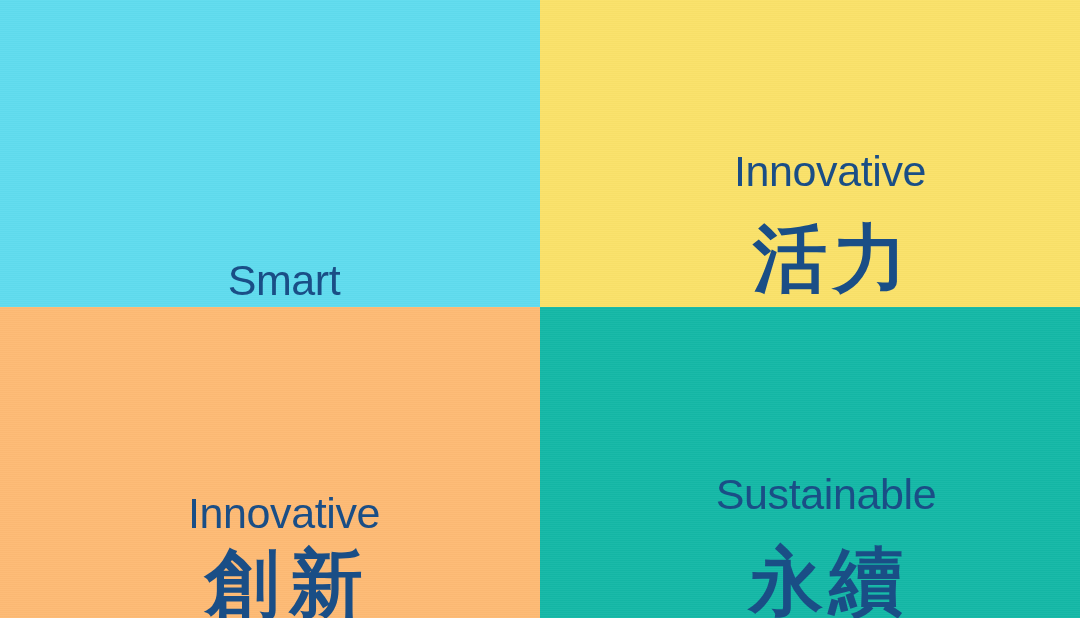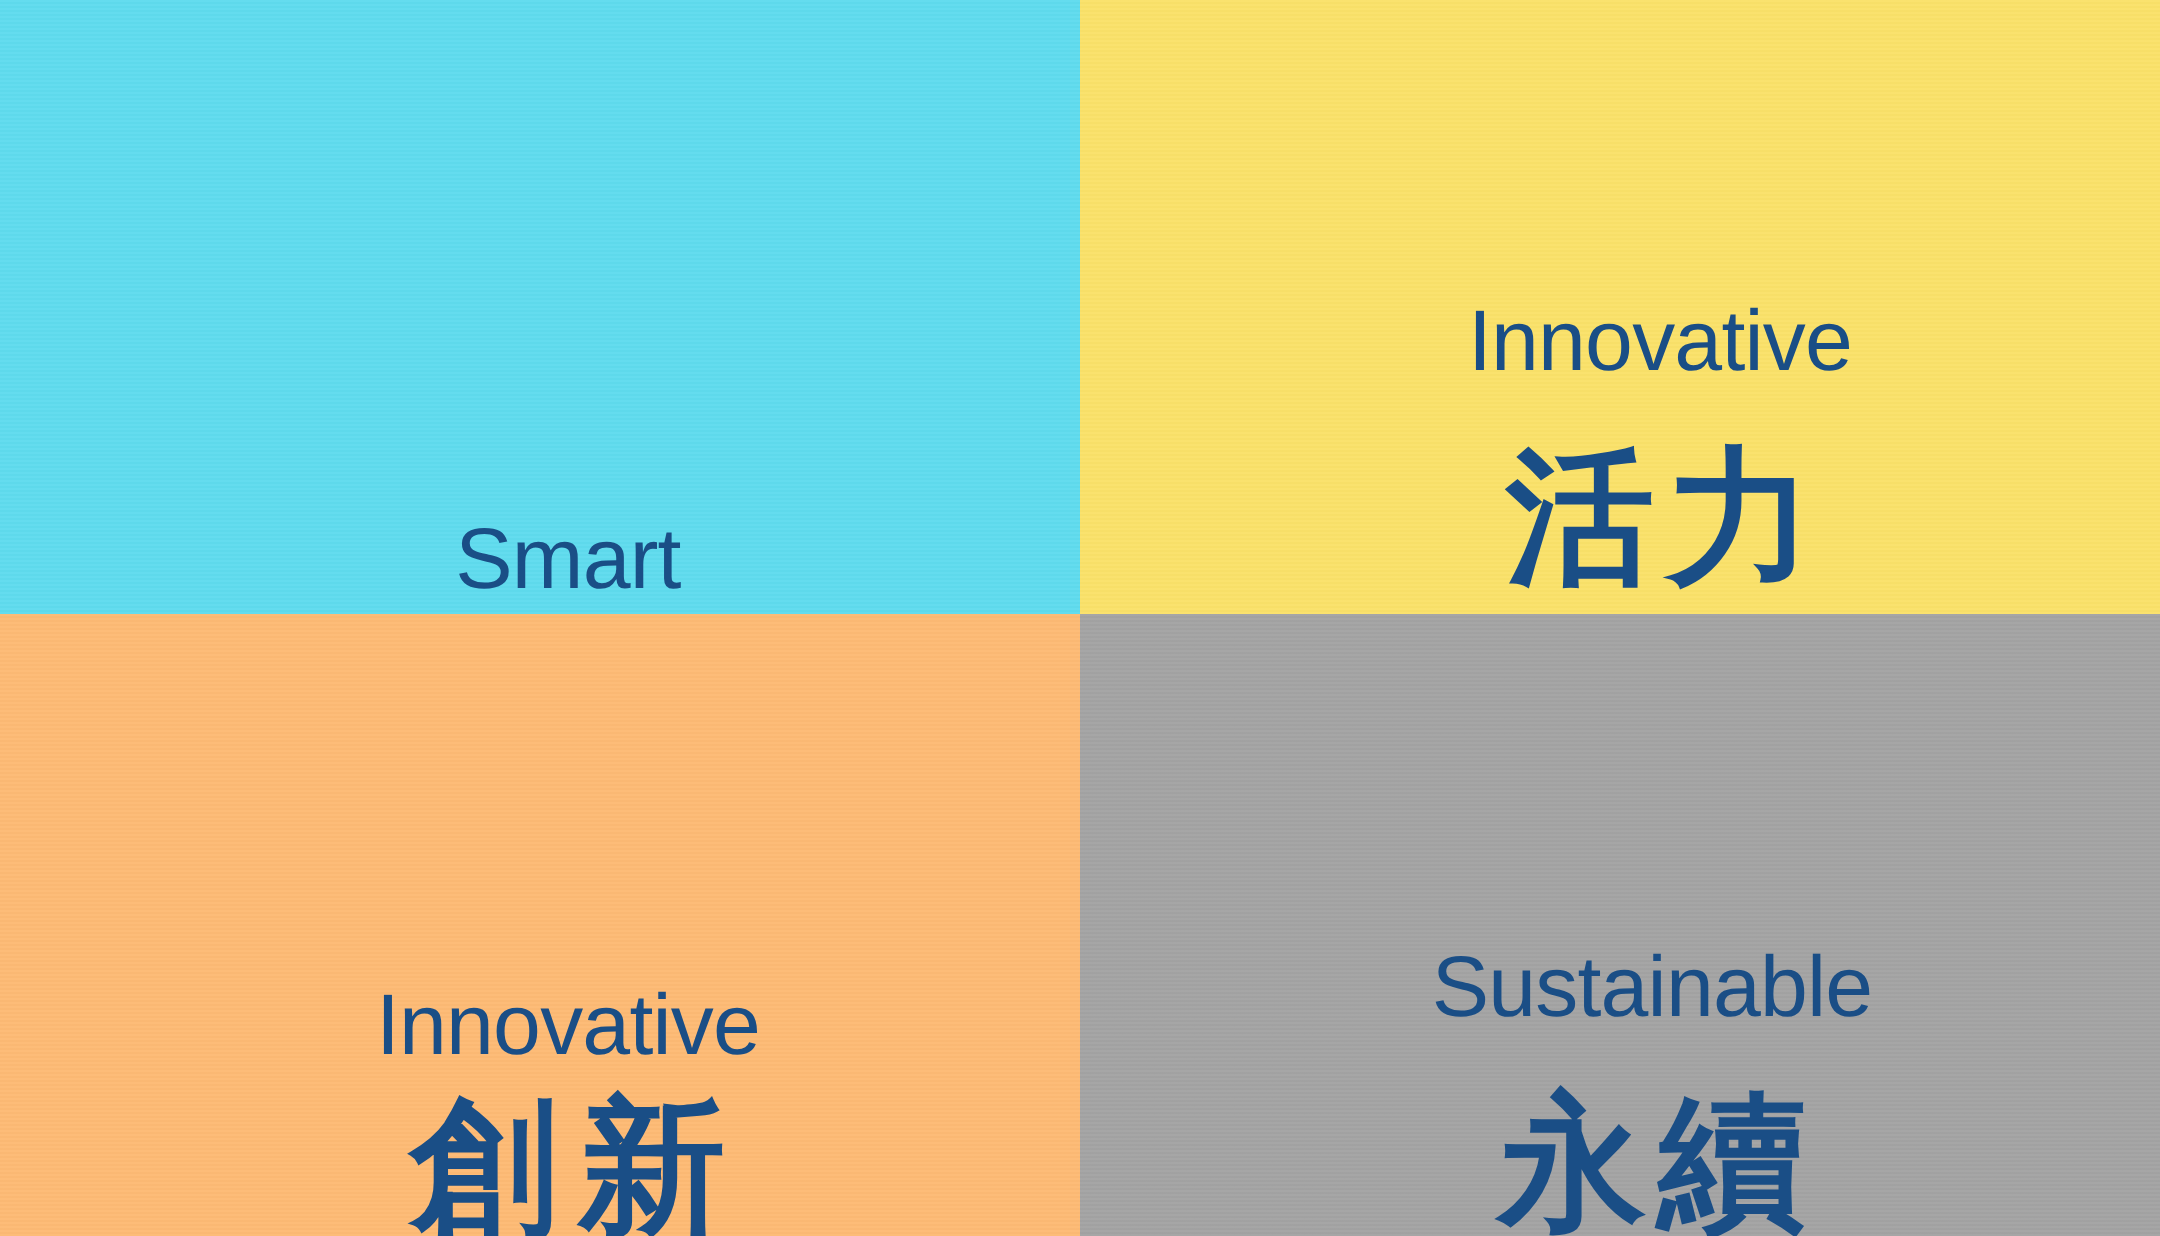--- a/index.html
+++ b/index.html
@@ -106,21 +106,21 @@
       </div>
     </div>
 
     <div class="quadrant q-innovative" style="background-color: #fdba74; color: rgb(26, 78, 134);">
       <div class="block">
         <span class="en">Innovative</span>
         <span class="zh">創新</span>
       </div>
     </div>
 
-    <div class="quadrant q-sustainable" style="background-color: #a3a3a3; color: rgb(26, 78, 134);">
+    <div class="quadrant q-sustainable" style="background-color: #14b8a6; color: rgb(26, 78, 134);">
       <div class="block">
         <span class="en">Sustainable</span>
         <span class="zh">永續</span>
       </div>
     </div>
 
   </div>
 </div>
 
 </body></html>

